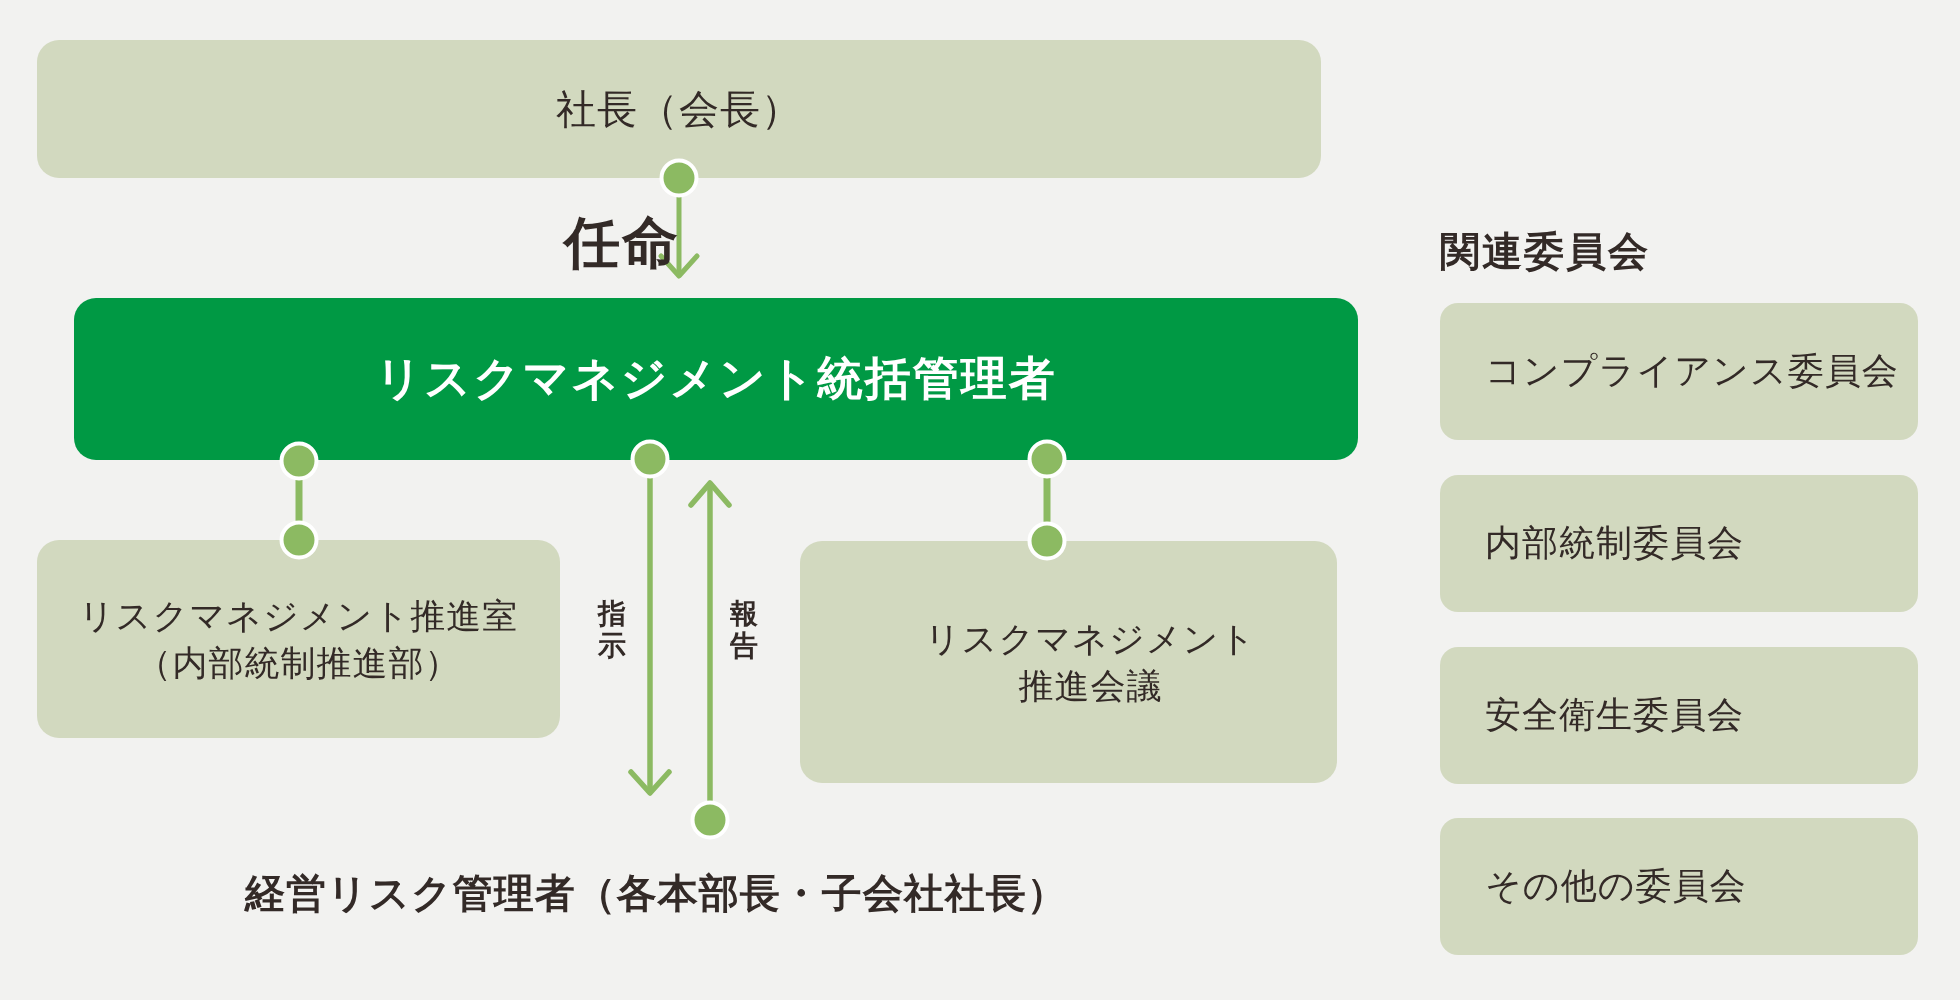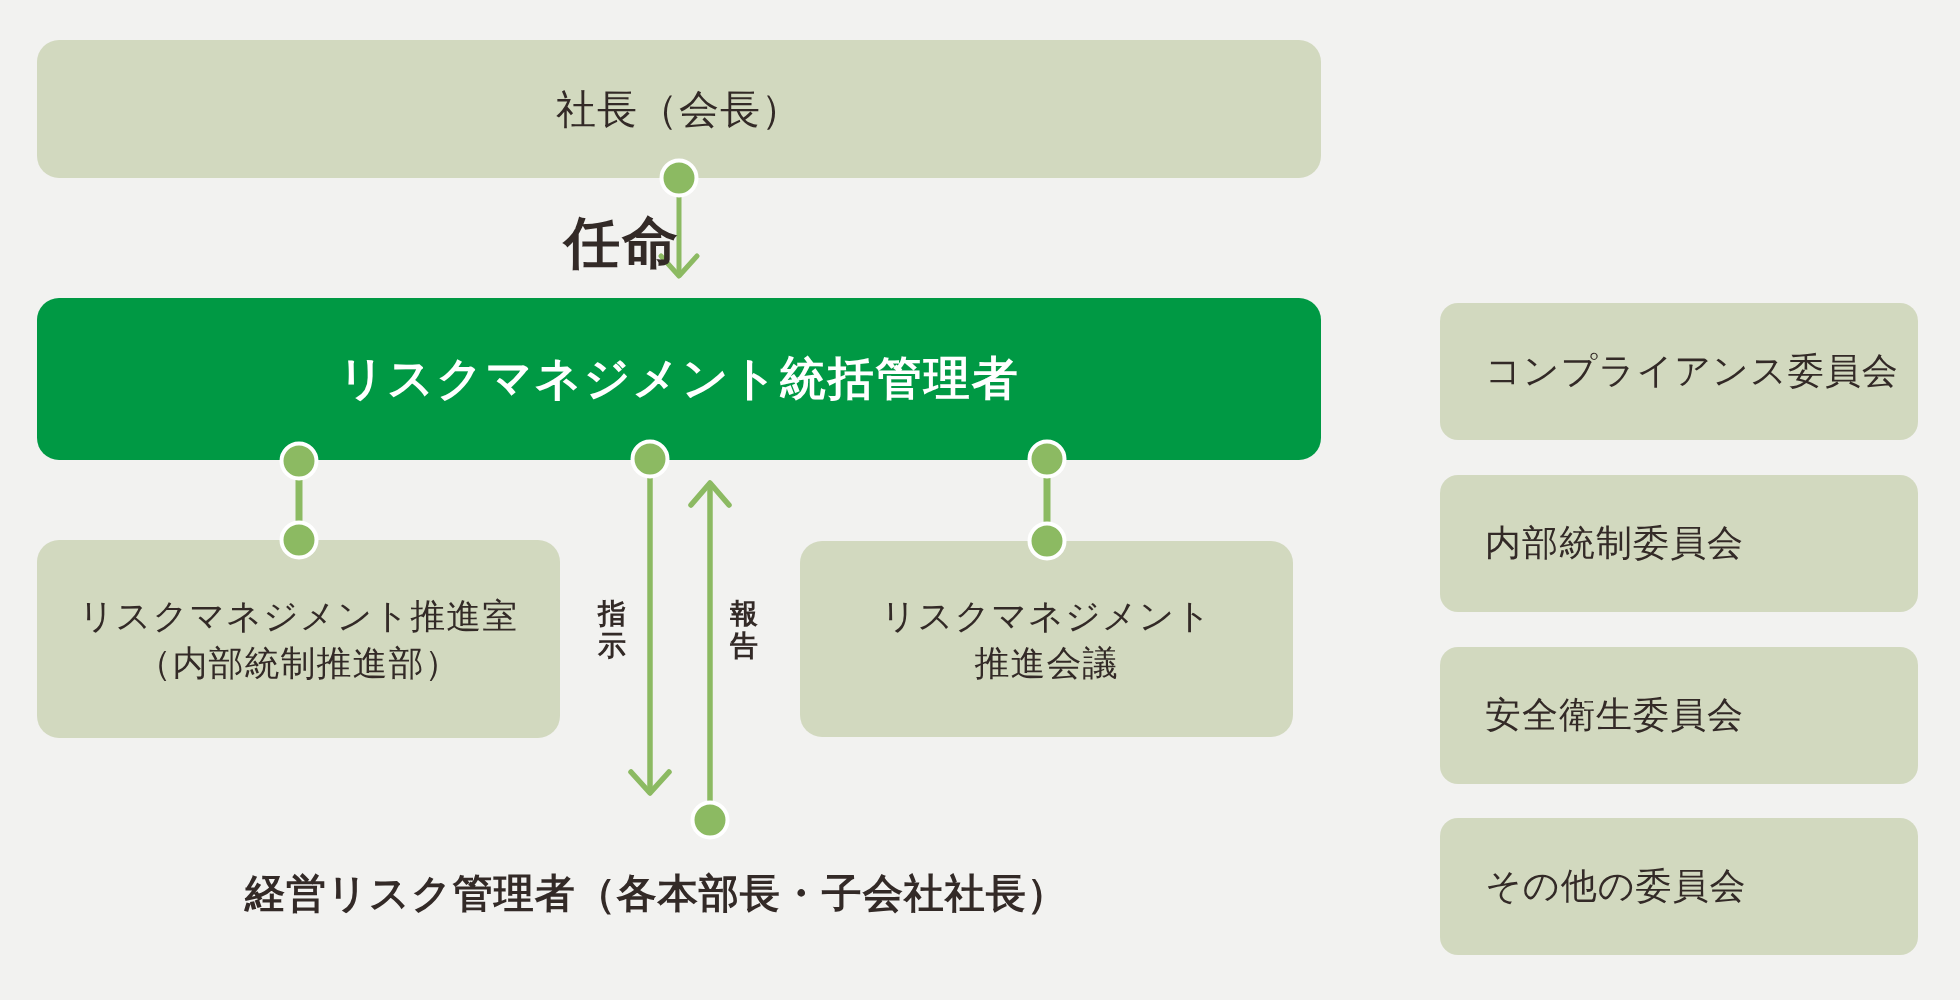--- a/index.html
+++ b/index.html
@@ -10,27 +10,27 @@
     --ink:#332a27;
   }
   html,body{margin:0;padding:0;background:var(--bg);}
   body{font-family:"Liberation Sans","DejaVu Sans",sans-serif;color:var(--ink);}
   .canvas{position:relative;width:1960px;height:1000px;background:var(--bg);overflow:hidden;}
 
   .box{position:absolute;border-radius:22px;display:flex;flex-direction:column;
        align-items:center;justify-content:center;text-align:center;
        letter-spacing:1px;}
   .box.light{background:var(--light);}
-  .box.green{background:var(--green);}
+  .box.green{background:var(--green);margin-left:37px;}
 
   .president{left:37px;top:40px;width:1284px;height:138px;font-size:40px;font-weight:500;}
   .manager{left:37px;top:298px;width:1284px;height:162px;font-size:46px;font-weight:700;
            color:#ffffff;letter-spacing:2px;}
   .office{left:37px;top:540px;width:523px;height:198px;font-size:35px;font-weight:500;line-height:1.35;}
-  .council{left:800px;top:541px;width:493px;height:196px;font-size:35px;font-weight:500;line-height:1.35;}
+  .council{left:800px;top:541px;width:493px;height:242px;font-size:35px;font-weight:500;line-height:1.35;padding-left:44px;}
 
   .flow-label{position:absolute;font-weight:700;letter-spacing:2px;}
   .appoint{left:564px;top:206px;font-size:56px;}
   .vlabel{font-size:28px;width:42px;line-height:1.15;word-break:break-all;text-align:center;}
   .instruct{left:592px;top:598px;}
   .report{left:724px;top:598px;}
 
   .bottom-label{position:absolute;left:245px;top:866px;font-size:40px;font-weight:600;letter-spacing:1px;}
 
   .committee-title{position:absolute;left:1440px;top:224px;font-size:40px;font-weight:600;letter-spacing:2px;}
@@ -100,20 +100,21 @@
       <circle class="dot" cx="710" cy="820" r="17.5"></circle>
     </g>
   </svg>
 
   <div class="flow-label appoint">任命</div>
   <div class="flow-label vlabel instruct">指示</div>
   <div class="flow-label vlabel report">報告</div>
 
   <div class="bottom-label">経営リスク管理者（各本部長・子会社社長）</div>
 
+  <div class="committee-title">関連委員会</div>
 
   <div class="committee c1">
     <span>コンプライアンス委員会</span>
   </div>
   <div class="committee c2">
     <span>内部統制委員会</span>
   </div>
   <div class="committee c3">
     <span>安全衛生委員会</span>
   </div>

